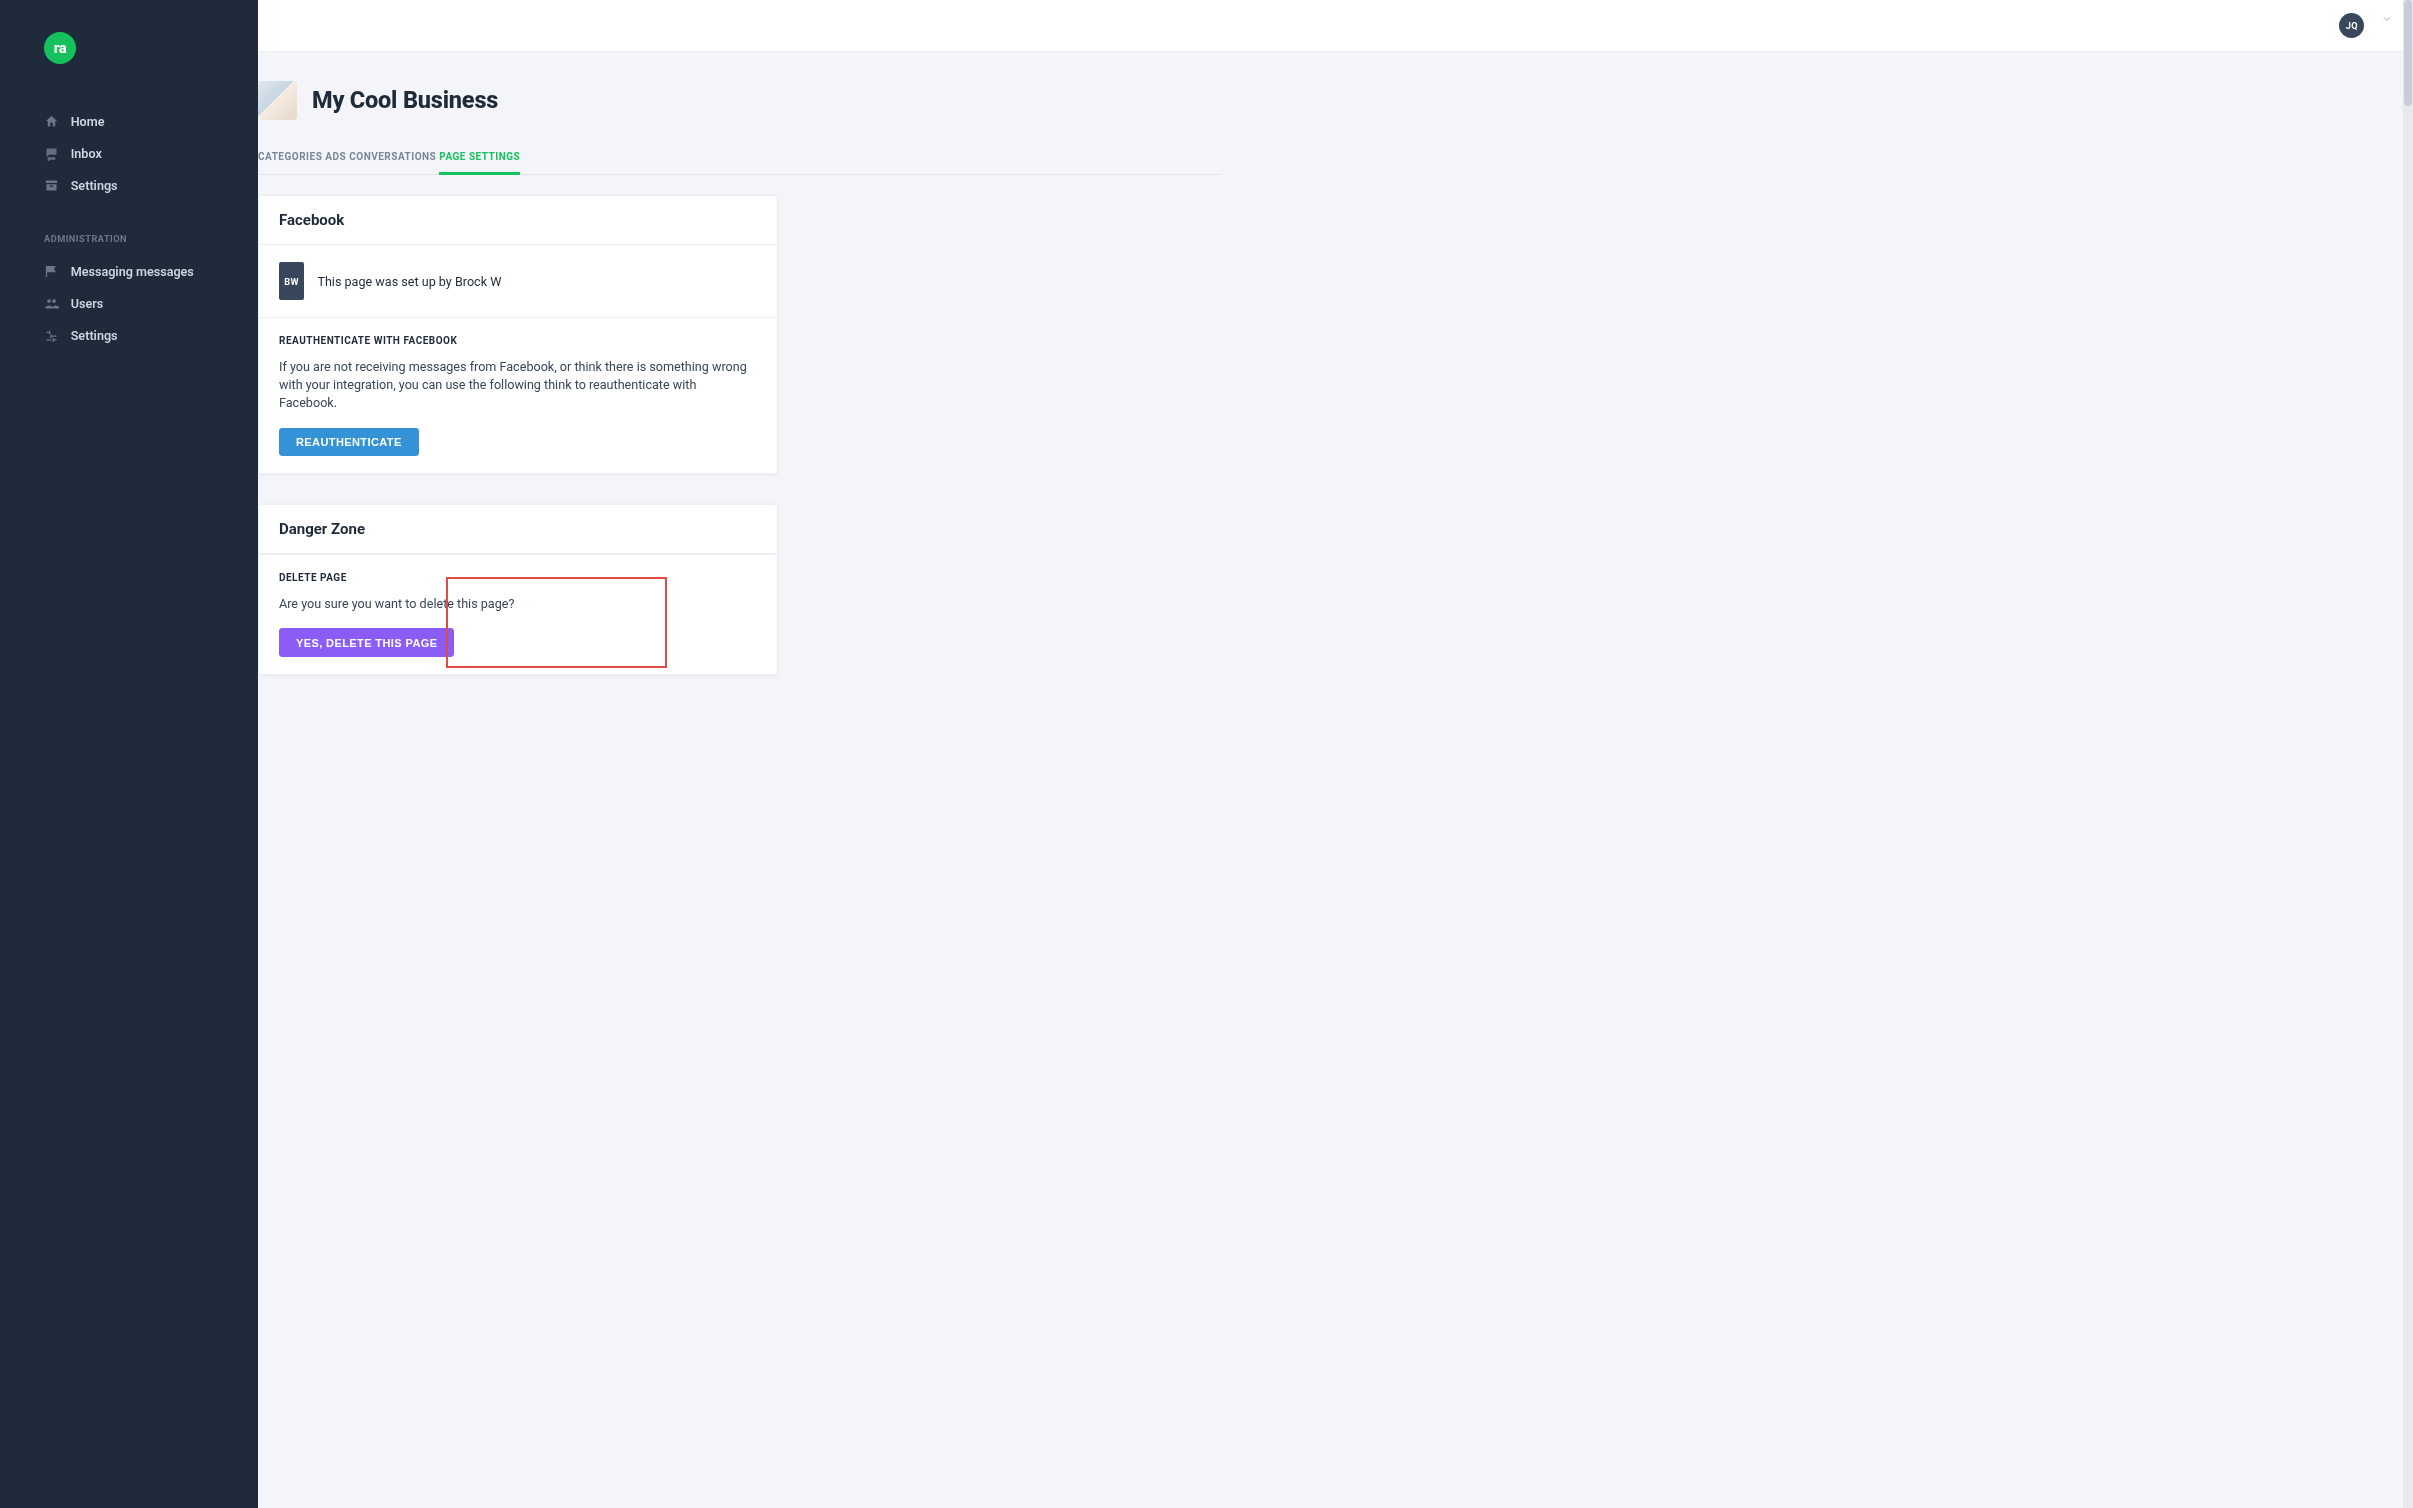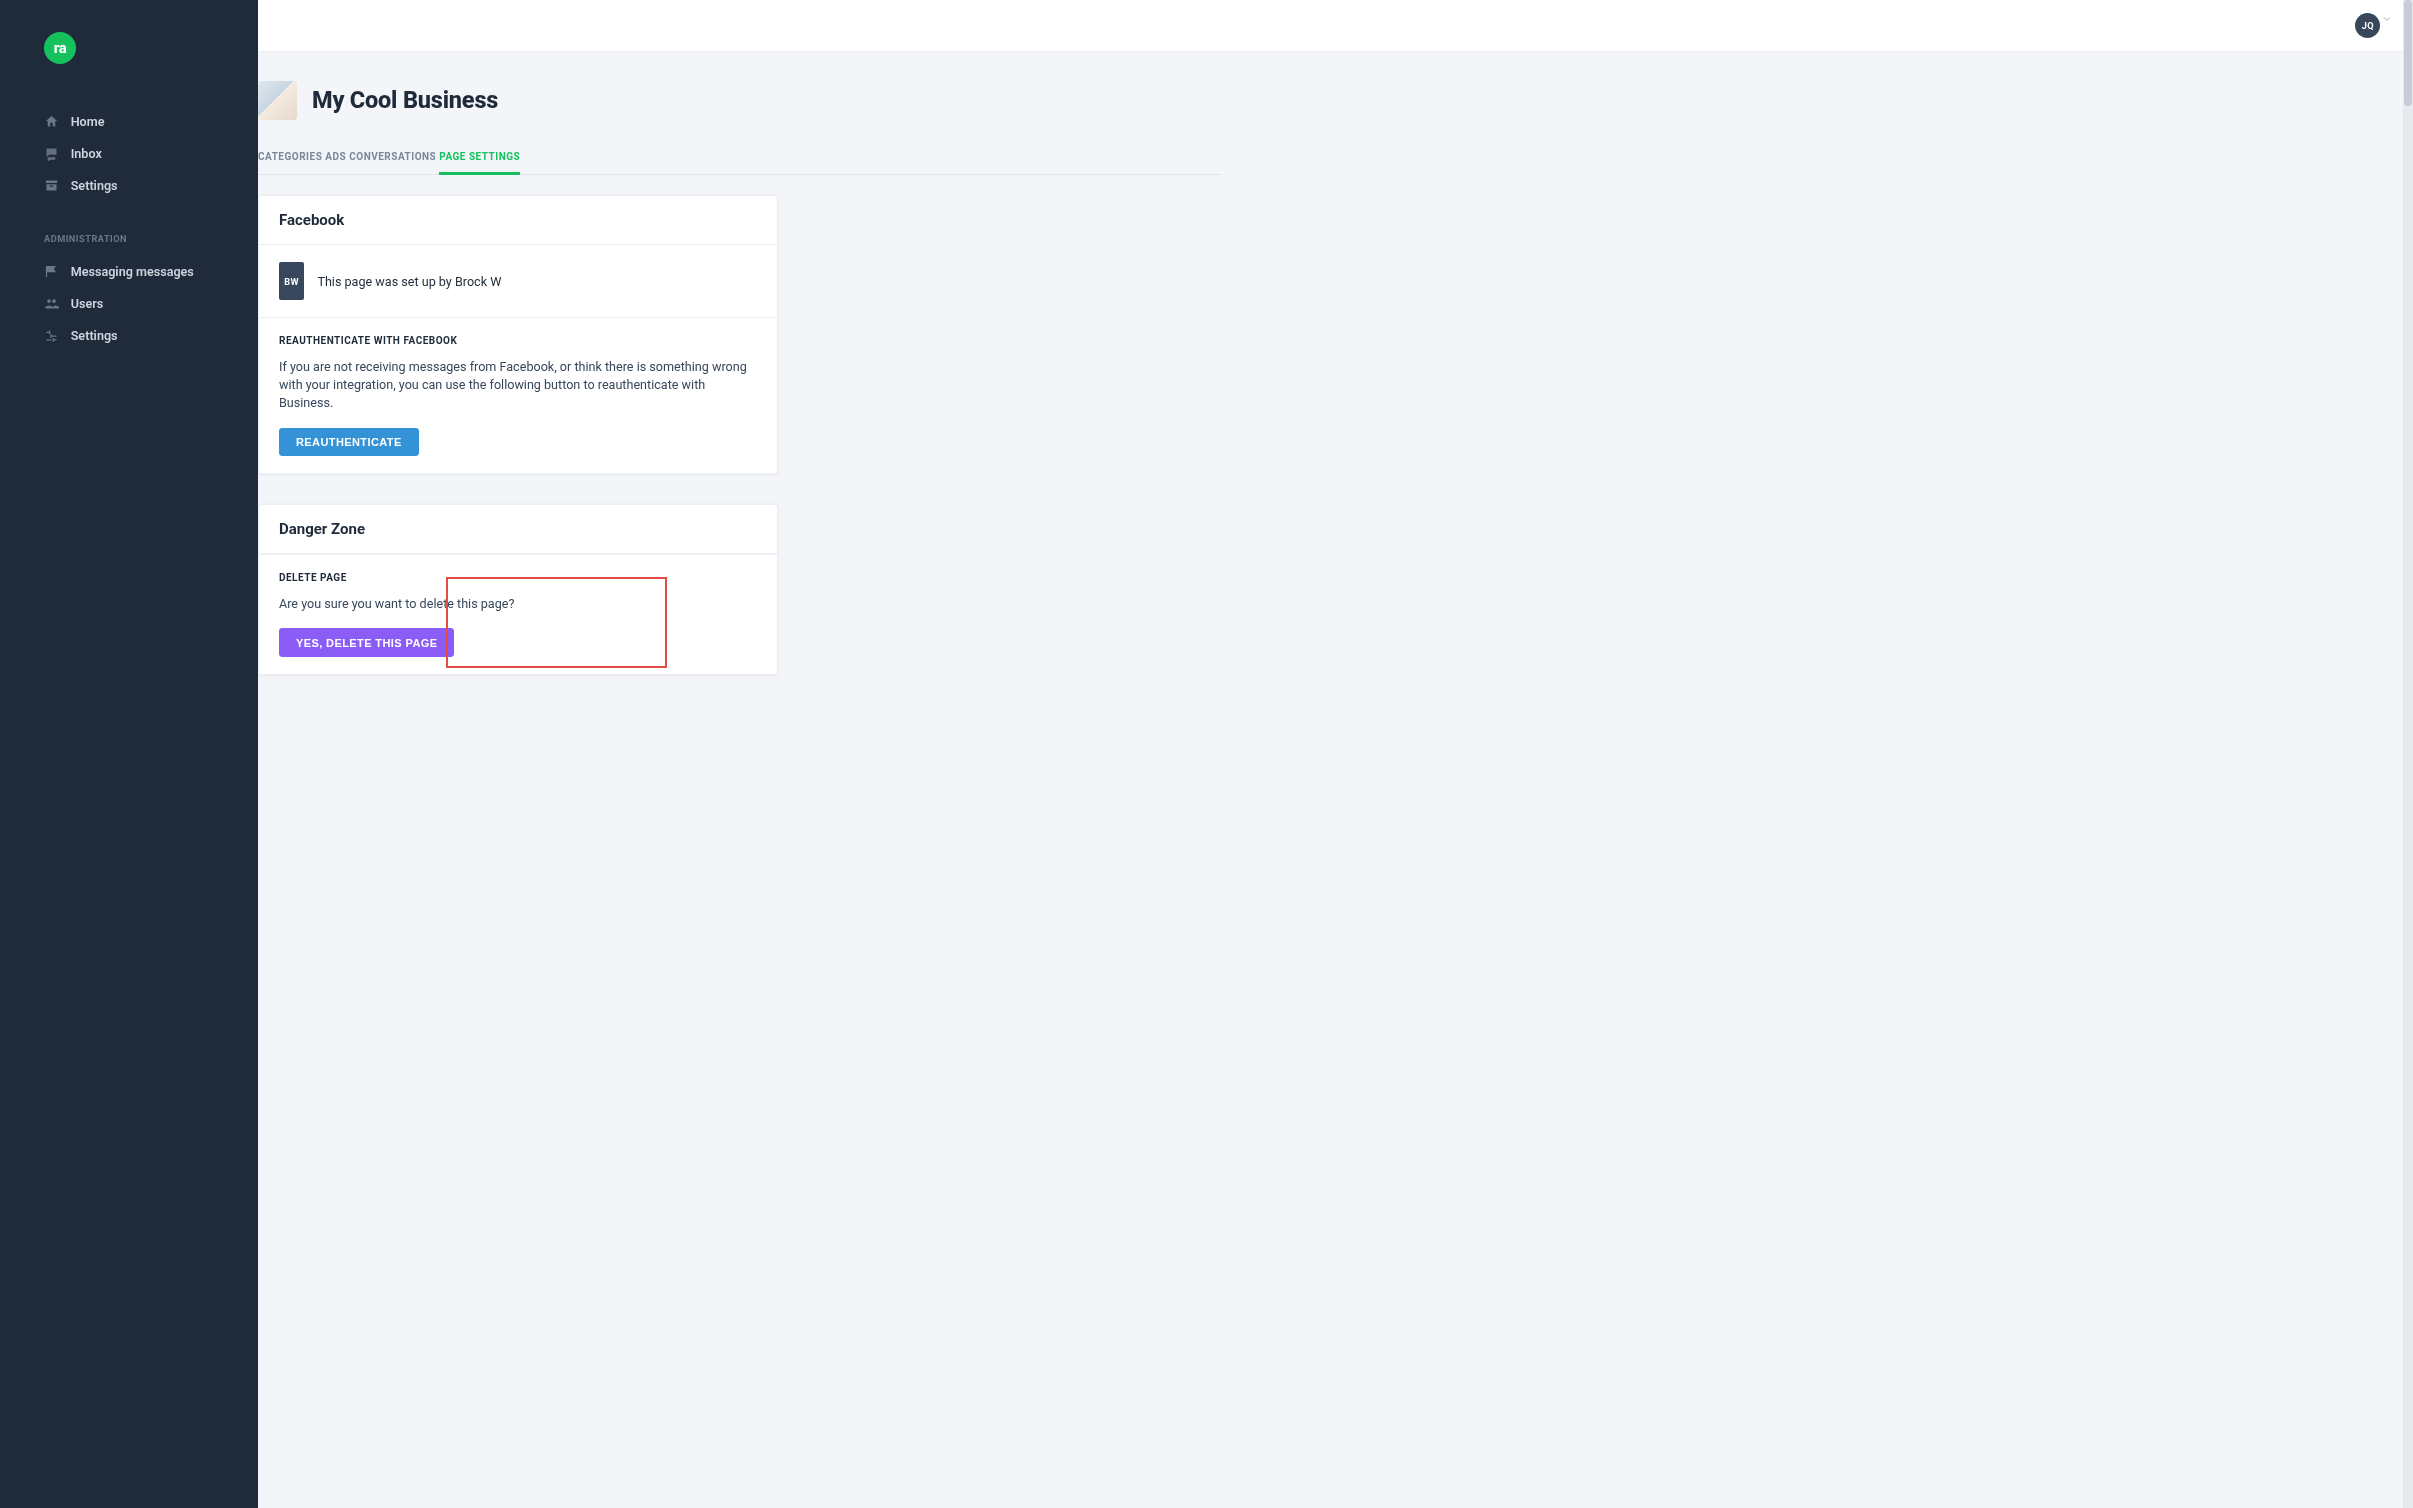--- a/index.html
+++ b/index.html
@@ -12,21 +12,21 @@
     .logo { width: 32px; height: 32px; border-radius: 50%; background: #15c15d; display: flex; align-items: center; justify-content: center; color: #fff; font-weight: 800; font-size: 15px; margin-left: 32px; margin-bottom: 42px; letter-spacing: -0.4px; }
     .nav-group { padding: 0 0 20px 0; }
     .nav-heading { font-size: 9.2px; font-weight: 700; letter-spacing: 0.5px; color: #6b7786; padding: 11.7px 32px 11.7px 32px; text-transform: uppercase; }
     .nav-item { display: flex; align-items: center; gap: 11.7px; padding: 8.4px 32px; color: #cdd5df; font-size: 12.6px; font-weight: 600; cursor: pointer; }
     .nav-icon { width: 15px; height: 15px; display: inline-flex; align-items: center; justify-content: center; color: #6b7786; }
     .nav-icon svg { width: 15px; height: 15px; fill: currentColor; }
 
     
     .main { flex: 1; display: flex; flex-direction: column; min-width: 0; position: relative; }
     .topbar { height: 52px; background: #fff; display: flex; align-items: center; justify-content: flex-end; padding: 0 20px; border-bottom: 0.8px solid #eceff4; }
-    .user-menu { display: flex; align-items: flex-start; gap: 1px; cursor: pointer; }
+    .user-menu { display: flex; align-items: flex-start; gap: 17px; cursor: pointer; }
     .avatar { width: 25px; height: 25px; border-radius: 50%; background: #38475b; color: #fff; font-size: 9.2px; font-weight: 700; display: flex; align-items: center; justify-content: center; letter-spacing: 0.4px; }
     .chevron-down { width: 11.7px; height: 11.7px; color: #9aa6b3; }
     .chevron-down svg { width: 100%; height: 100%; stroke: currentColor; stroke-width: 2; fill: none; }
 
     .content { flex: 1; overflow: auto; padding: 28.5px 0 50px 0; }
     .canvas { max-width: 964px; }
 
     .page-header { display: flex; align-items: center; gap: 15px; margin-bottom: 23.5px; }
     .page-img { width: 39px; height: 39px; border-radius: 3.4px; background: linear-gradient(135deg,#dfe7ee 0%,#c9d6e2 45%,#f4ebe1 46%,#e5d9c9 100%); position: relative; overflow: hidden; }
     .page-title { font-size: 23.5px; font-weight: 800; color: #1f2b3a; letter-spacing: -0.2px; }
@@ -161,21 +161,21 @@
             <div class="setup-row">
               <div class="initials-badge">
                 <span>BW</span>
               </div>
               <div class="setup-text">This page was set up by Brock W</div>
             </div>
           </div>
 
           <div class="card-section card-divider">
             <div class="subheading">Reauthenticate with Facebook</div>
-            <p class="body-text">If you are not receiving messages from Facebook, or think there is something wrong with your integration, you can use the following button to reauthenticate with Business.</p>
+            <p class="body-text">If you are not receiving messages from Facebook, or think there is something wrong with your integration, you can use the following think to reauthenticate with Facebook.</p>
             <button class="btn btn-blue">Reauthenticate</button>
           </div>
         </div>
 
         <div class="card" id="danger-card">
           <div class="card-header">Danger Zone</div>
           <div class="card-section card-divider">
             <div class="subheading">Delete Page</div>
             <p class="body-text">Are you sure you want to delete this page?</p>
             <button class="btn btn-red" id="delete-btn">Yes, delete this page</button>

